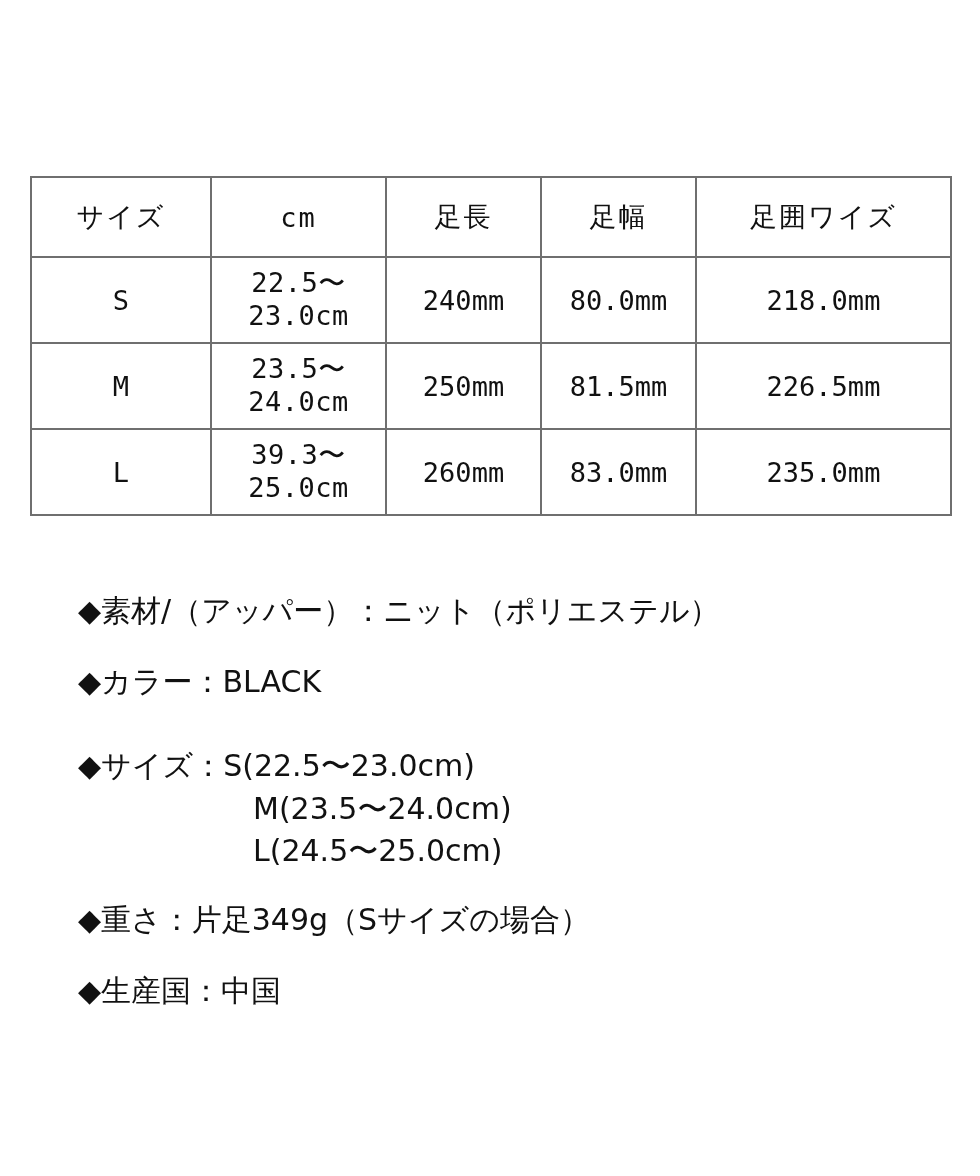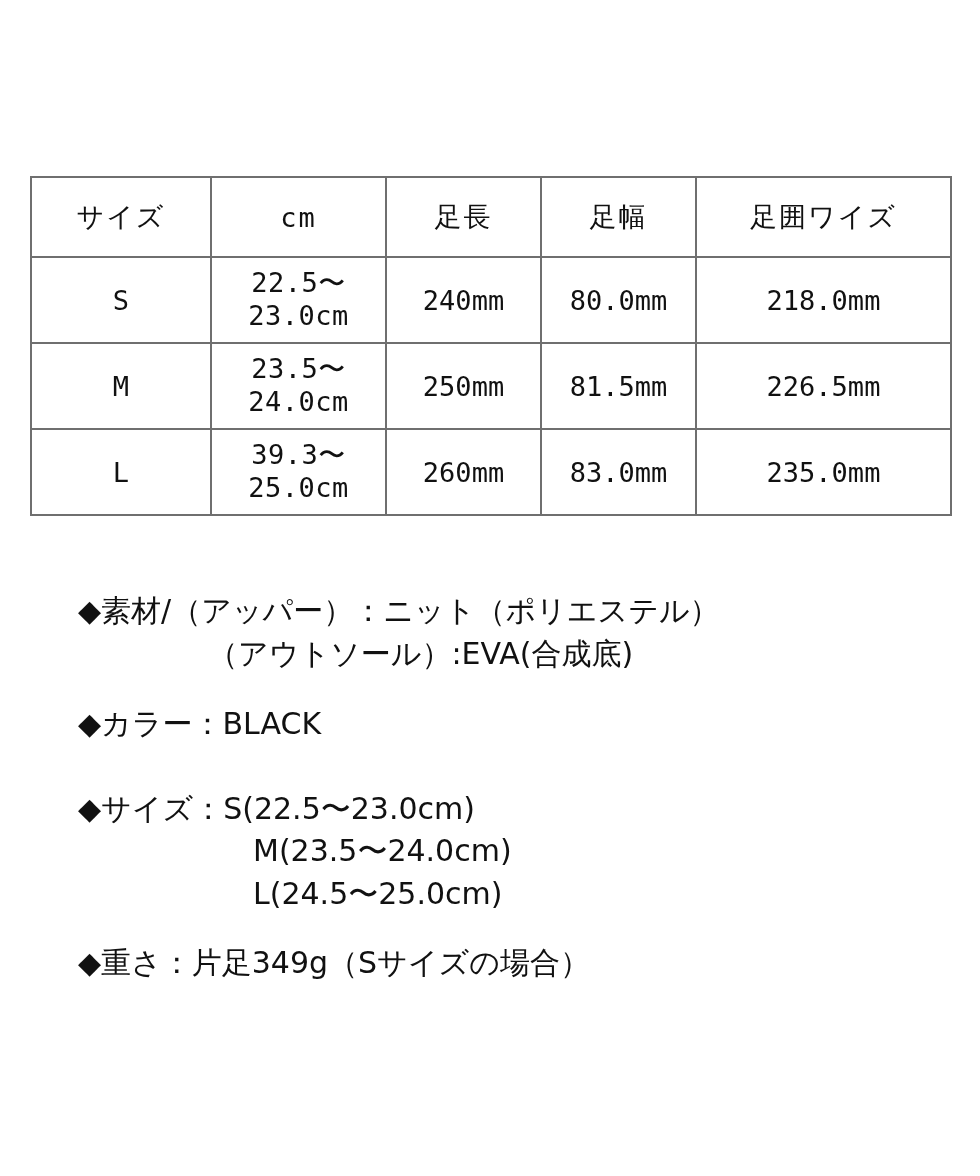--- a/index.html
+++ b/index.html
@@ -157,33 +157,35 @@
           <td class="mono">235.0mm</td>
         </tr>
       </tbody>
     </table>
   </div>
 
   <div class="specs">
 
     <div class="spec-block b-material">
       <div class="spec-line">◆素材/（アッパー）：ニット（ポリエステル）</div>
-      <div class="spec-line indent-1">（アウトソール）:EVA(合成底)</div>
     </div>
 
     <div class="spec-block b-color">
       <div class="spec-line">◆カラー：BLACK</div>
     </div>
 
     <div class="spec-block b-size">
       <div class="spec-line">◆サイズ：S(22.5〜23.0cm)</div>
       <div class="spec-line indent-2">M(23.5〜24.0cm)</div>
       <div class="spec-line indent-3">L(24.5〜25.0cm)</div>
     </div>
 
     <div class="spec-block b-weight">
       <div class="spec-line">◆重さ：片足349g（Sサイズの場合）</div>
     </div>
 
+    <div class="spec-block b-origin">
+      <div class="spec-line">◆生産国：中国</div>
+    </div>
 
   </div>
 
 </div>
 
 </body></html>

